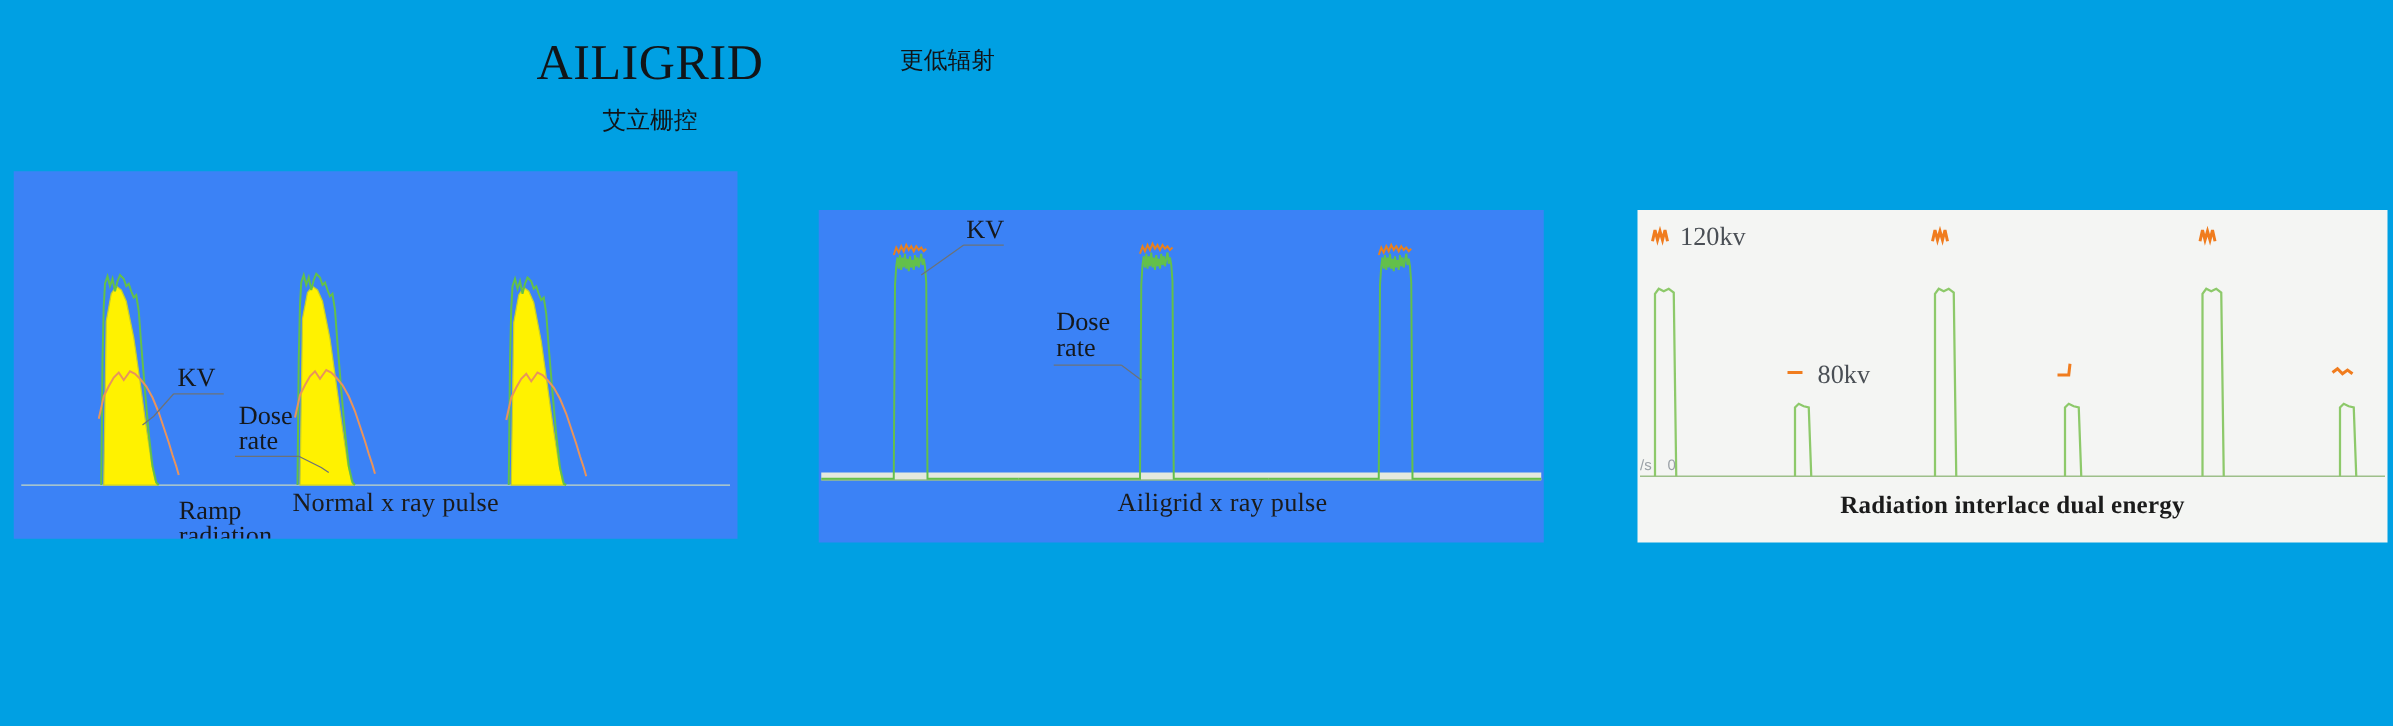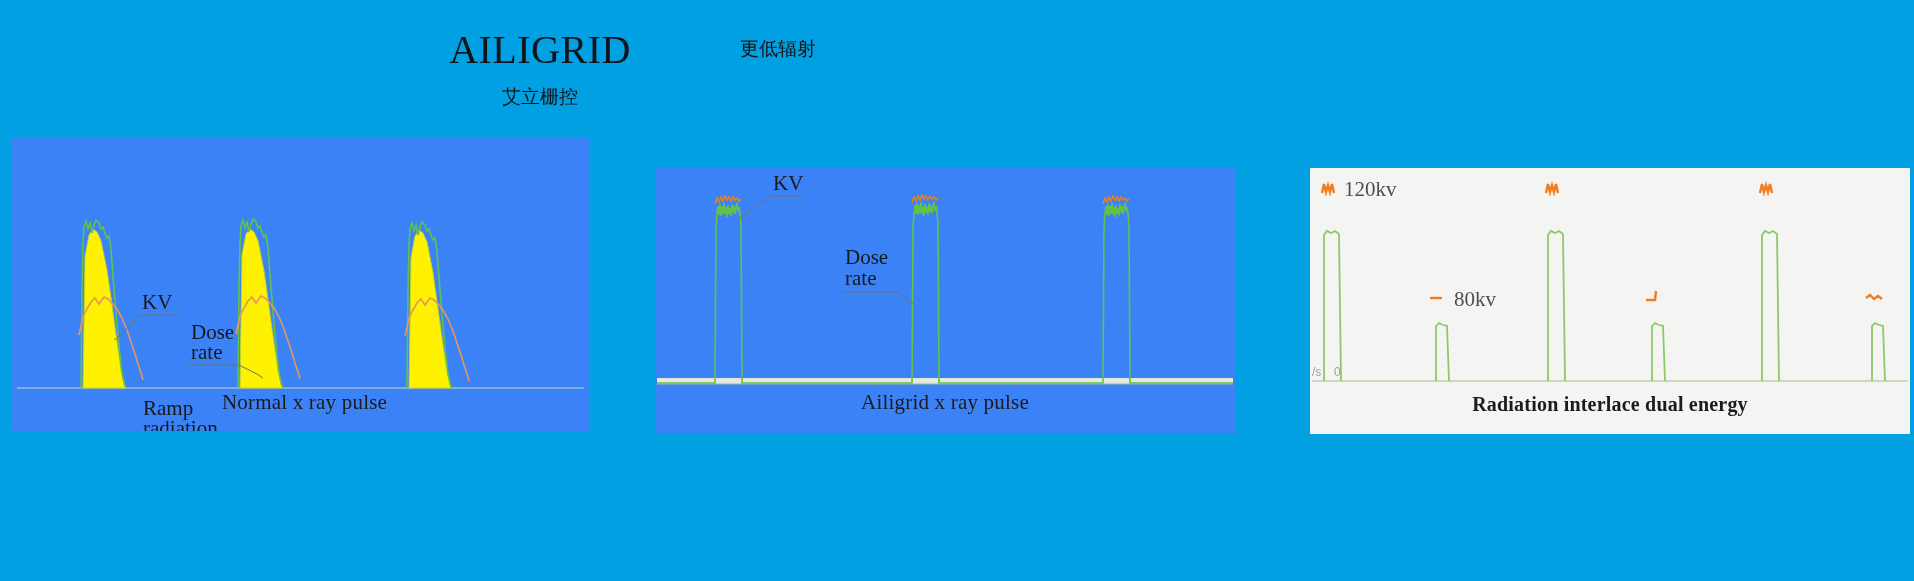--- a/index.html
+++ b/index.html
@@ -22,21 +22,20 @@
     background: #00a0e3;
   }
 
   
   .header {
     position: absolute;
     left: 0;
     top: 26px;
     width: 1556px;
     height: 105px;
-    margin-left: 20px;
   }
   .hgroup {
     position: absolute;
     text-align: center;
     color: #111418;
   }
   .hgroup .en {
     font-family: "Liberation Serif", "DejaVu Serif", serif;
     font-size: 40px;
     line-height: 48px;
@@ -79,22 +78,22 @@
   .caption {
     position: absolute;
     width: 100%;
     text-align: center;
     color: #1b1b1b;
     font-family: "Liberation Serif", "DejaVu Serif", serif;
     font-size: 21px;
     letter-spacing: 0.2px;
     white-space: nowrap;
   }
-  #cap-0 { left: 4px; top: 253px; }
-  #cap-1 { left: 0; top: 222px; }
+  #cap-0 { left: 16px; top: 253px; }
+  #cap-1 { left: 17px; top: 222px; padding-left: 16px; }
   #cap-2 { left: 0; top: 225px; font-weight: bold; font-size: 20px; }
 
   
   .anno {
     font-family: "Liberation Serif", "DejaVu Serif", serif;
     fill: #15181c;
   }
   .anno-lg { font-size: 21px; }
   .kvlabel {
     font-family: "Liberation Serif", "DejaVu Serif", serif;

